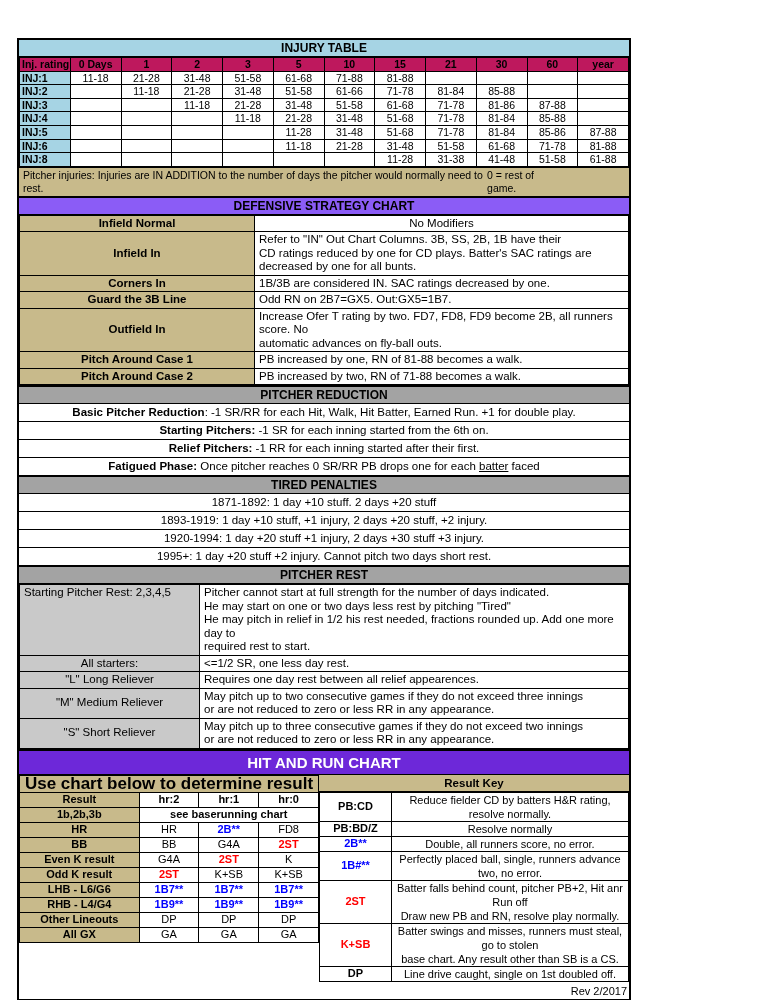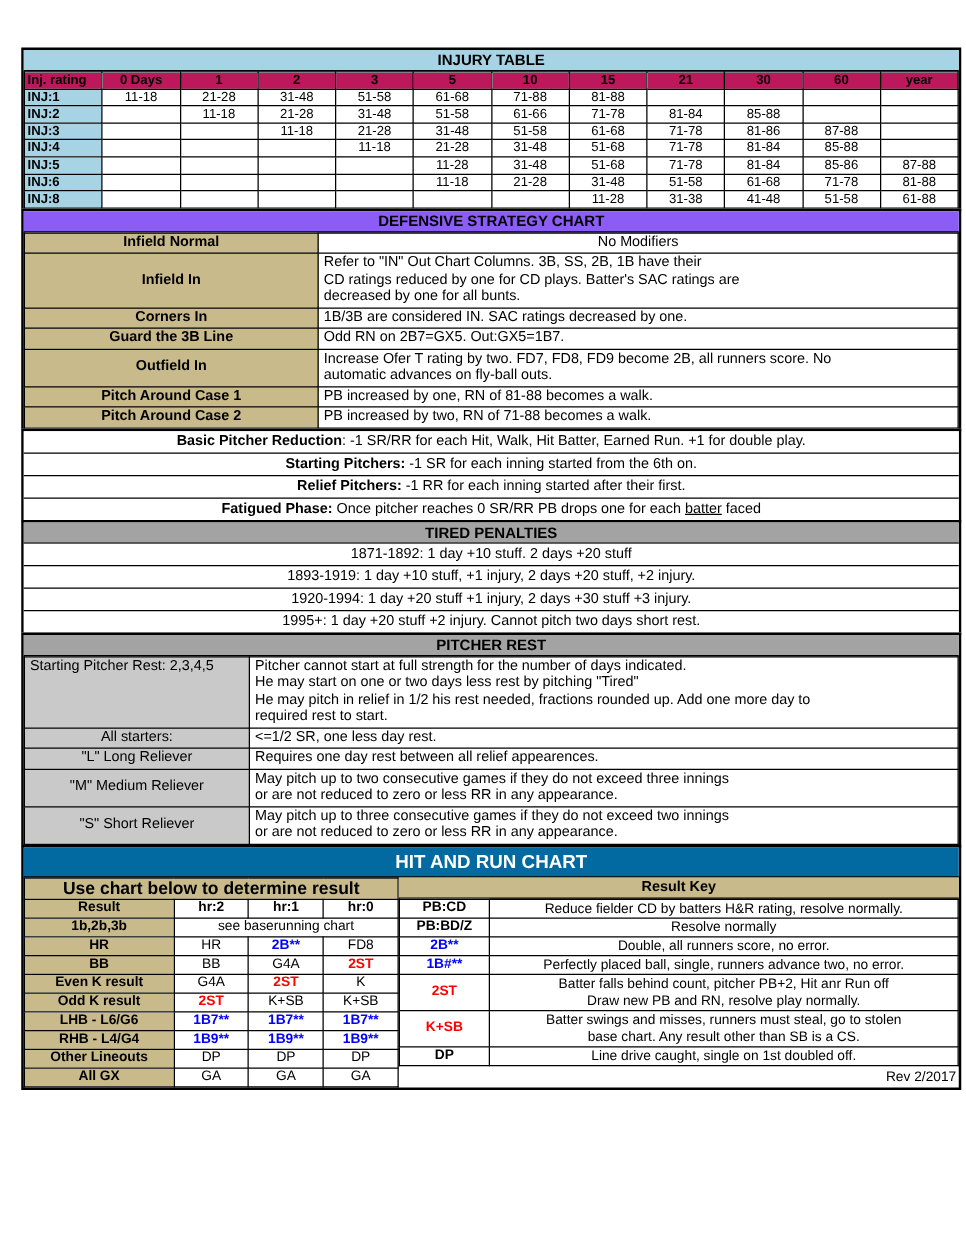--- a/index.html
+++ b/index.html
@@ -1,32 +1,32 @@
 <!DOCTYPE html>
 <html><head>
 <meta charset="utf-8">
 <style>
   * { box-sizing: border-box; }
   html, body { margin: 0; padding: 0; }
   body {
     width: 773px; height: 1000px; background: #fff; overflow: hidden;
     font-family: "Liberation Sans", sans-serif; font-size: 11px; color: #000;
   }
-  .doc { width: 752px; margin: 38px 0 0 17px; }
+  .doc { width: 614px; margin: 38px 0 0 17px; }
   .sec { border: 2px solid #000; background: #fff; }
   .sec + .sec { margin-top: -2px; }
 
   .bar {
     font-weight: bold; text-align: center; padding: 1px 0;
     border-bottom: 1px solid #000; font-size: 12px; line-height: 14px;
   }
   .bar.cyan  { background: #a6d4e4; }
   .bar.tan   { background: #8b5cf6; }
   .bar.gray  { background: #a3a3a3; }
-  .bar.olive { background: #0369a1; color: #fff; font-size: 15px; padding: 3px 0; line-height: 17px; }
+  .bar.olive { background: #6d28d9; color: #fff; font-size: 15px; padding: 3px 0; line-height: 17px; }
 
   table { border-collapse: collapse; width: 100%; table-layout: fixed; }
   th, td { border: 1px solid #000; padding: 0 2px; line-height: 1.2; }
 
   
   .injury th, .injury td { font-size: 10.5px; height: 13px; text-align: center; overflow: hidden; white-space: nowrap; }
   .injury thead th { background: #be185d; }
   .injury thead th.first { text-align: left; }
   .injury tbody th { background: #a6d4e4; text-align: left; font-weight: bold; }
   .footnote {
@@ -47,26 +47,26 @@
   
   .rest th { width: 180px; background: #c9c9c9; font-weight: normal; text-align: center; font-size: 11.5px; }
   .rest th.tl { text-align: left; vertical-align: top; padding: 1px 4px; }
   .rest td { text-align: left; padding: 1px 4px; white-space: pre-line; font-size: 11.5px; line-height: 13.5px; }
 
   
   .hr-flex { display: flex; align-items: flex-start; }
   .hr-left { width: 300px; flex: 0 0 300px; }
   .hr-left col.c0 { width: 40%; }
   .hr-left th, .hr-left td { height: 15px; text-align: center; font-size: 11px; line-height: 13px; overflow: hidden; white-space: nowrap; }
-  .hr-left th.caphead { background: #c8ba8b; font-size: 14px; height: 17px; }
+  .hr-left th.caphead { background: #c8ba8b; font-size: 17px; height: 17px; }
   .hr-left th.lab { background: #c8ba8b; font-weight: bold; }
   .hr-left th.colh { background: #fff; font-weight: bold; }
   .hr-left td.blue { color: #0000ff; font-weight: bold; }
   .hr-left td.red  { color: #ff0000; font-weight: bold; }
-  .hr-left td.span-cell { font-weight: normal; text-align: center; }
+  .hr-left td.span-cell { font-weight: bold; text-align: center; }
 
   .hr-right { flex: 1 1 auto; }
   .rk-bar {
     background: #c8ba8b; font-weight: bold; text-align: center;
     border-bottom: 1px solid #000; font-size: 11.5px; height: 17px; line-height: 16px;
   }
   .key col.k0 { width: 72px; }
   .key th { background: #fff; font-weight: bold; text-align: center; font-size: 11px; }
   .key th.blue { color: #0000ff; }
   .key th.red  { color: #ff0000; }
@@ -192,20 +192,24 @@
               <td></td>
               <td></td>
               <td>11-28</td>
               <td>31-38</td>
               <td>41-48</td>
               <td>51-58</td>
               <td>61-88</td>
             </tr>
           </tbody>
       </table>
+      <div class="footnote">
+        <span>Pitcher injuries: Injuries are IN ADDITION to the number of days the pitcher would normally need to rest.</span>
+        <span class="right">0 = rest of game.</span>
+      </div>
     </section>
 
     <section class="sec">
       <div class="bar tan">DEFENSIVE STRATEGY CHART</div>
       <table class="defense">
         <tbody id="defense-body">
             <tr>
               <th>Infield Normal</th>
               <td class="desc center">No Modifiers</td>
             </tr>
@@ -234,20 +238,21 @@
             </tr>
             <tr>
               <th>Pitch Around Case 2</th>
               <td class="desc">PB increased by two, RN of 71-88 becomes a walk.</td>
             </tr>
           </tbody>
       </table>
     </section>
 
     <section class="sec">
+      <div class="bar gray">PITCHER REDUCTION</div>
       <div id="reduction-rows">
           <div class="rule-row"><b>Basic Pitcher Reduction</b><span>: -1 SR/RR for each Hit, Walk, Hit Batter, Earned Run. +1 for double play.</span></div>
           <div class="rule-row"><b>Starting Pitchers:</b><span> -1 SR for each inning started from the 6th on.</span></div>
           <div class="rule-row"><b>Relief Pitchers:</b><span>  -1 RR for each inning started after their first.</span></div>
           <div class="rule-row"><b>Fatigued Phase:</b><span> Once pitcher reaches 0 SR/RR PB drops one for each </span><u>batter</u><span> faced</span></div>
         </div>
     </section>
 
     <section class="sec">
       <div class="bar gray">TIRED PENALTIES</div>

